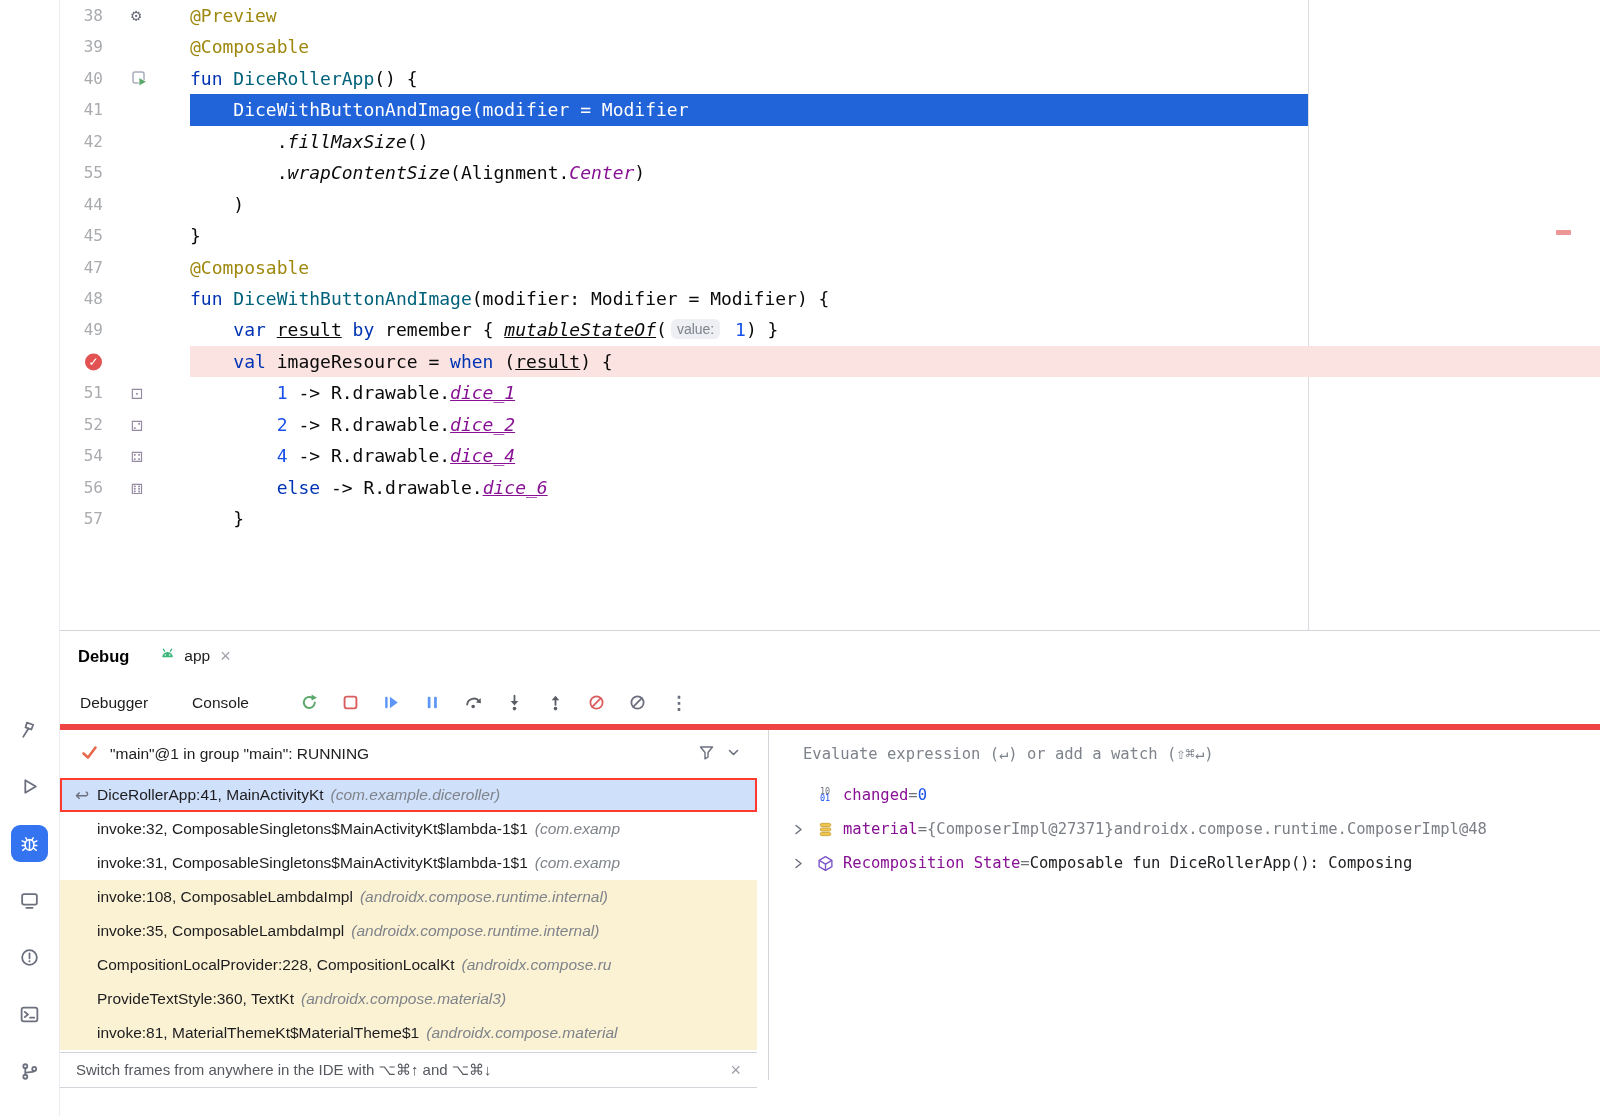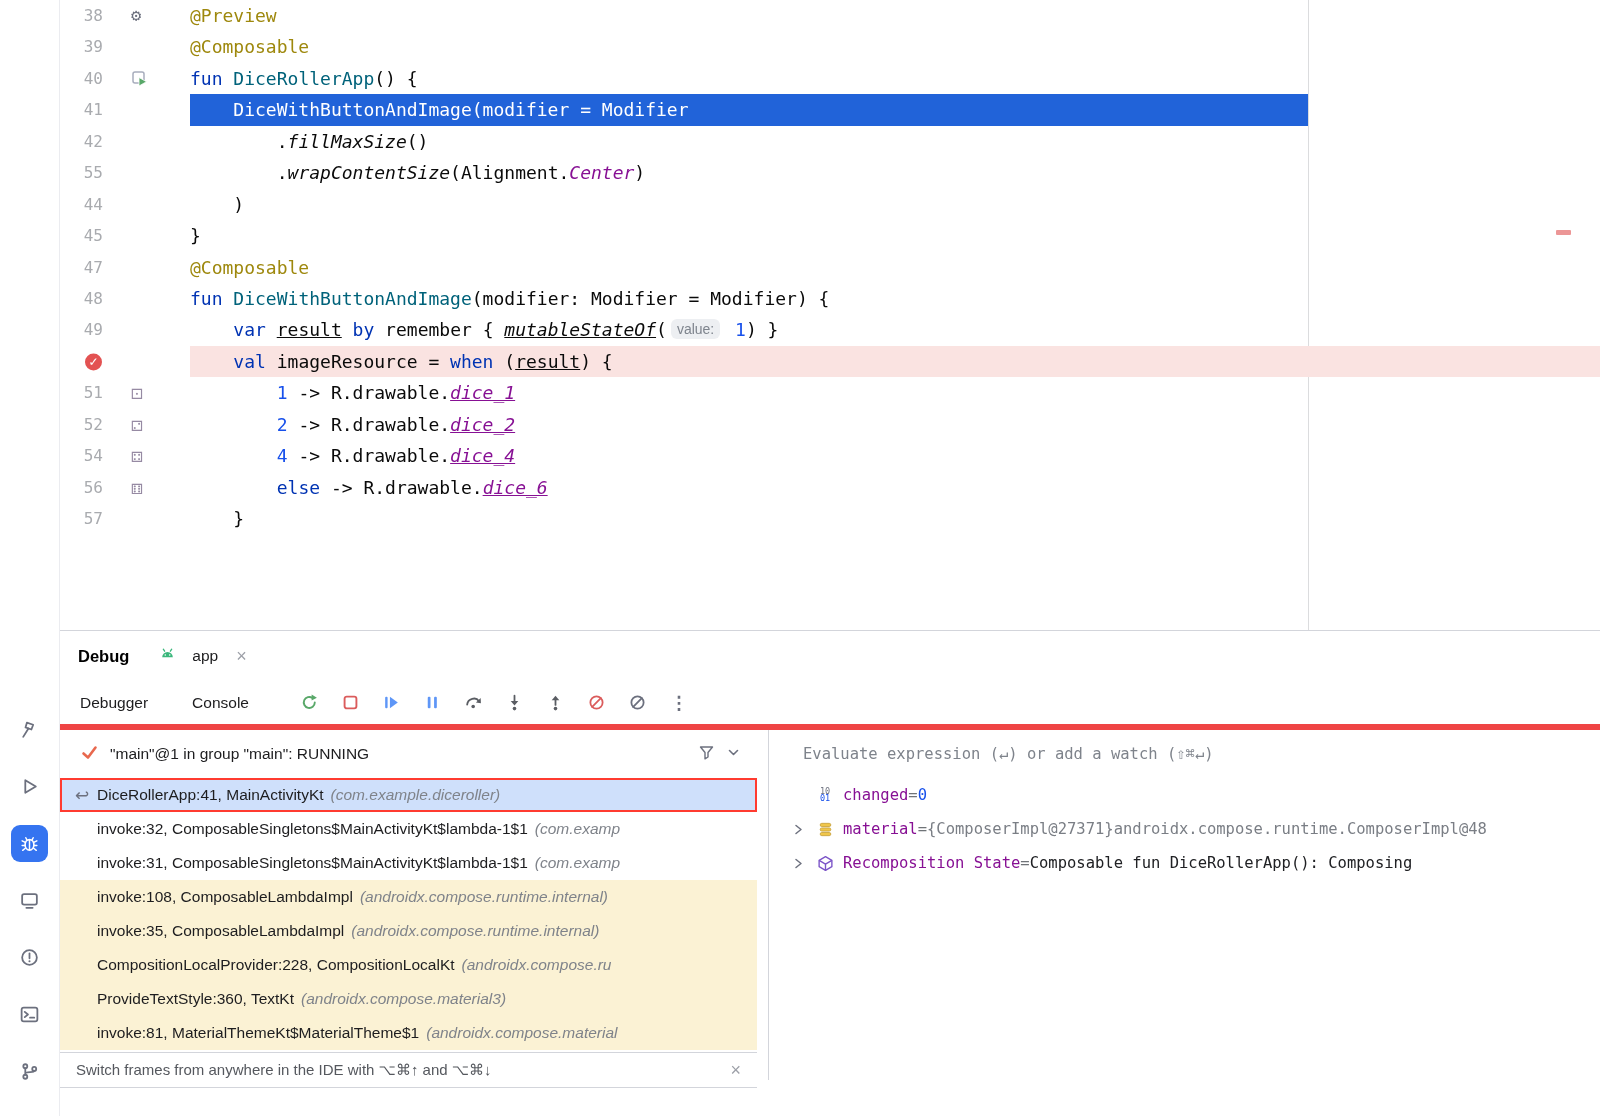--- a/index.html
+++ b/index.html
@@ -49,21 +49,21 @@
   .un  { text-decoration:underline; }
   .inlay { display:inline-block; background:#EDEFF2; color:#7E848D; border-radius:6px;
     font-size:14px; line-height:20px; padding:0 6px; margin:0 4px; vertical-align:2px;
     font-family:Liberation Sans, sans-serif; }
 
   
   .debug-panel { position:absolute; left:60px; top:630px; right:0; bottom:0;
     border-top:1px solid #D3D5DB; background:#fff; display:flex; flex-direction:column; }
   .tw-header { height:50px; flex:none; display:flex; align-items:center; padding-left:18px; gap:30px; }
   .tw-title { font-weight:bold; font-size:16.5px; color:#000; }
-  .tw-tab { display:flex; align-items:center; gap:16px; font-size:15.5px; color:#1d1d1f; }
+  .tw-tab { display:flex; align-items:center; gap:8px; font-size:15.5px; color:#1d1d1f; }
   .tab-close { color:#9DA0A8; font-size:18px; line-height:1; margin-left:2px; cursor:default; }
   .dbg-toolbar { height:49px; flex:none; display:flex; align-items:center;
     border-bottom:6px solid #ef4444; padding-left:20px; }
   .dbg-tab { font-size:15.5px; color:#1d1d1f; margin-right:44px; }
   .tb-icons { display:flex; align-items:center; gap:19px; margin-left:6px; }
   .tb-ic { width:22px; height:22px; display:flex; align-items:center; justify-content:center; }
   .more-glyph { font-size:18px; color:#6C707E; font-weight:bold; }
 
   .dbg-content { flex:1; display:flex; min-height:0; }
   .frames-pane { width:697px; flex:none; display:flex; flex-direction:column; background:#fff; }

